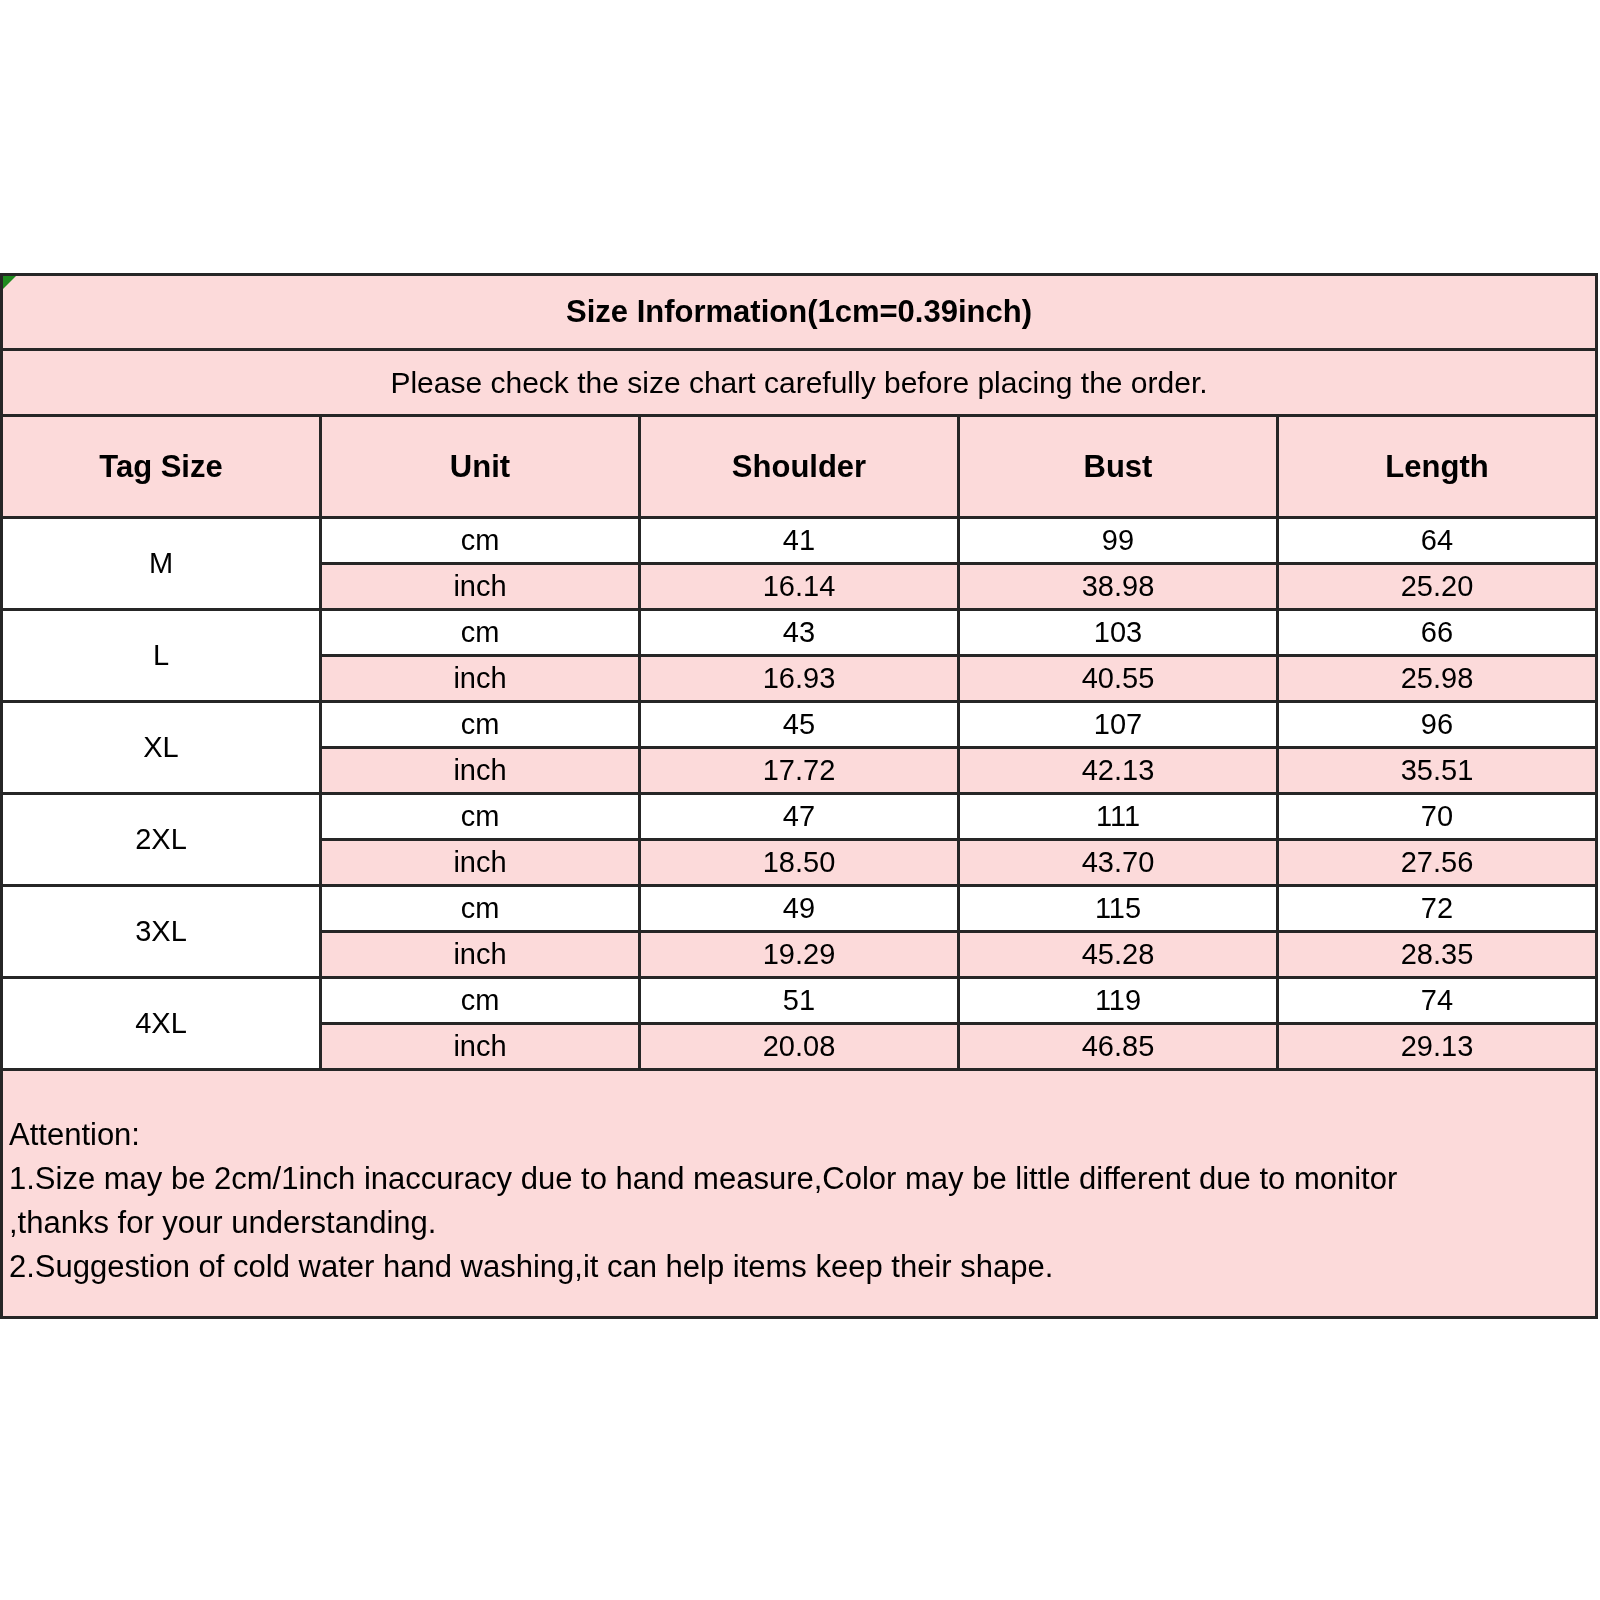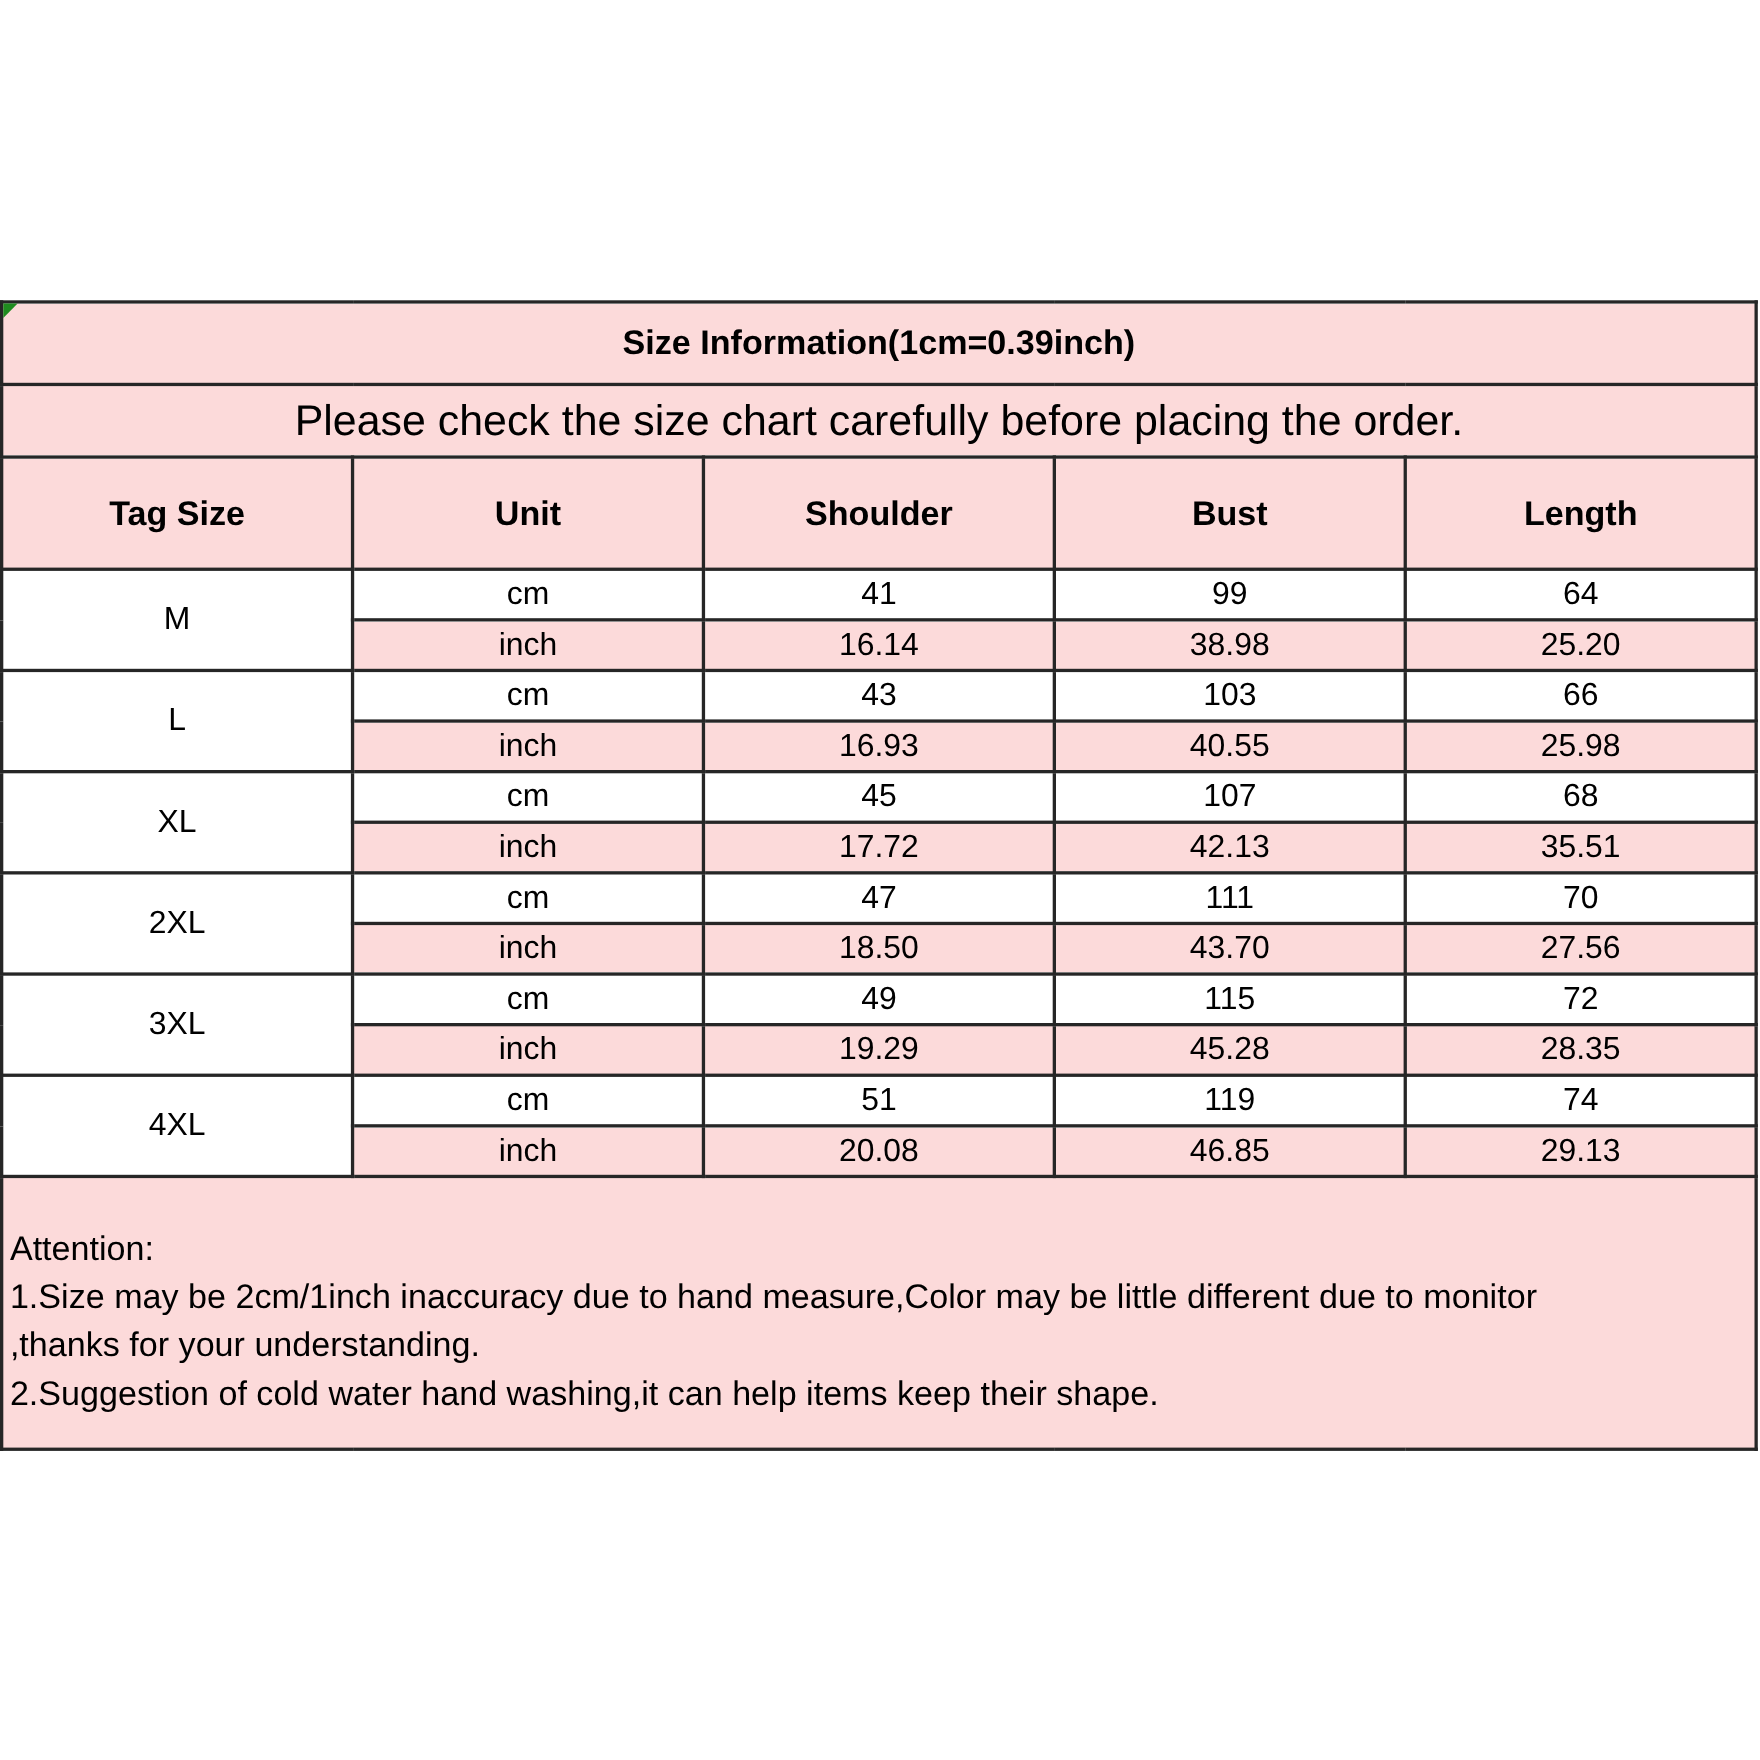--- a/index.html
+++ b/index.html
@@ -35,21 +35,21 @@
   tr.row-title td {
     height: 72px;
     background: var(--row-pink, #fcdada);
     font-size: 31px;
     font-weight: bold;
     margin-top: 23px;
   }
   tr.row-subtitle td {
     height: 63px;
     background: var(--row-pink, #fcdada);
-    font-size: 39px;
+    font-size: 30px;
     font-weight: normal;
   }
   tr.row-header th {
     height: 99px;
     background: var(--row-pink, #fcdada);
     font-size: 31px;
     font-weight: bold;
     text-align: center;
   }
   tr.row-cm td, tr.row-inch td {
@@ -146,21 +146,21 @@
       <td>16.93</td>
       <td>40.55</td>
       <td>25.98</td>
     </tr>
 
     <tr class="row-cm">
       <td class="size-cell" rowspan="2">XL</td>
       <td class="unit-cell">cm</td>
       <td>45</td>
       <td>107</td>
-      <td>68</td>
+      <td>96</td>
     </tr>
     <tr class="row-inch">
       <td class="unit-cell">inch</td>
       <td>17.72</td>
       <td>42.13</td>
       <td>35.51</td>
     </tr>
 
     <tr class="row-cm">
       <td class="size-cell" rowspan="2">2XL</td>

